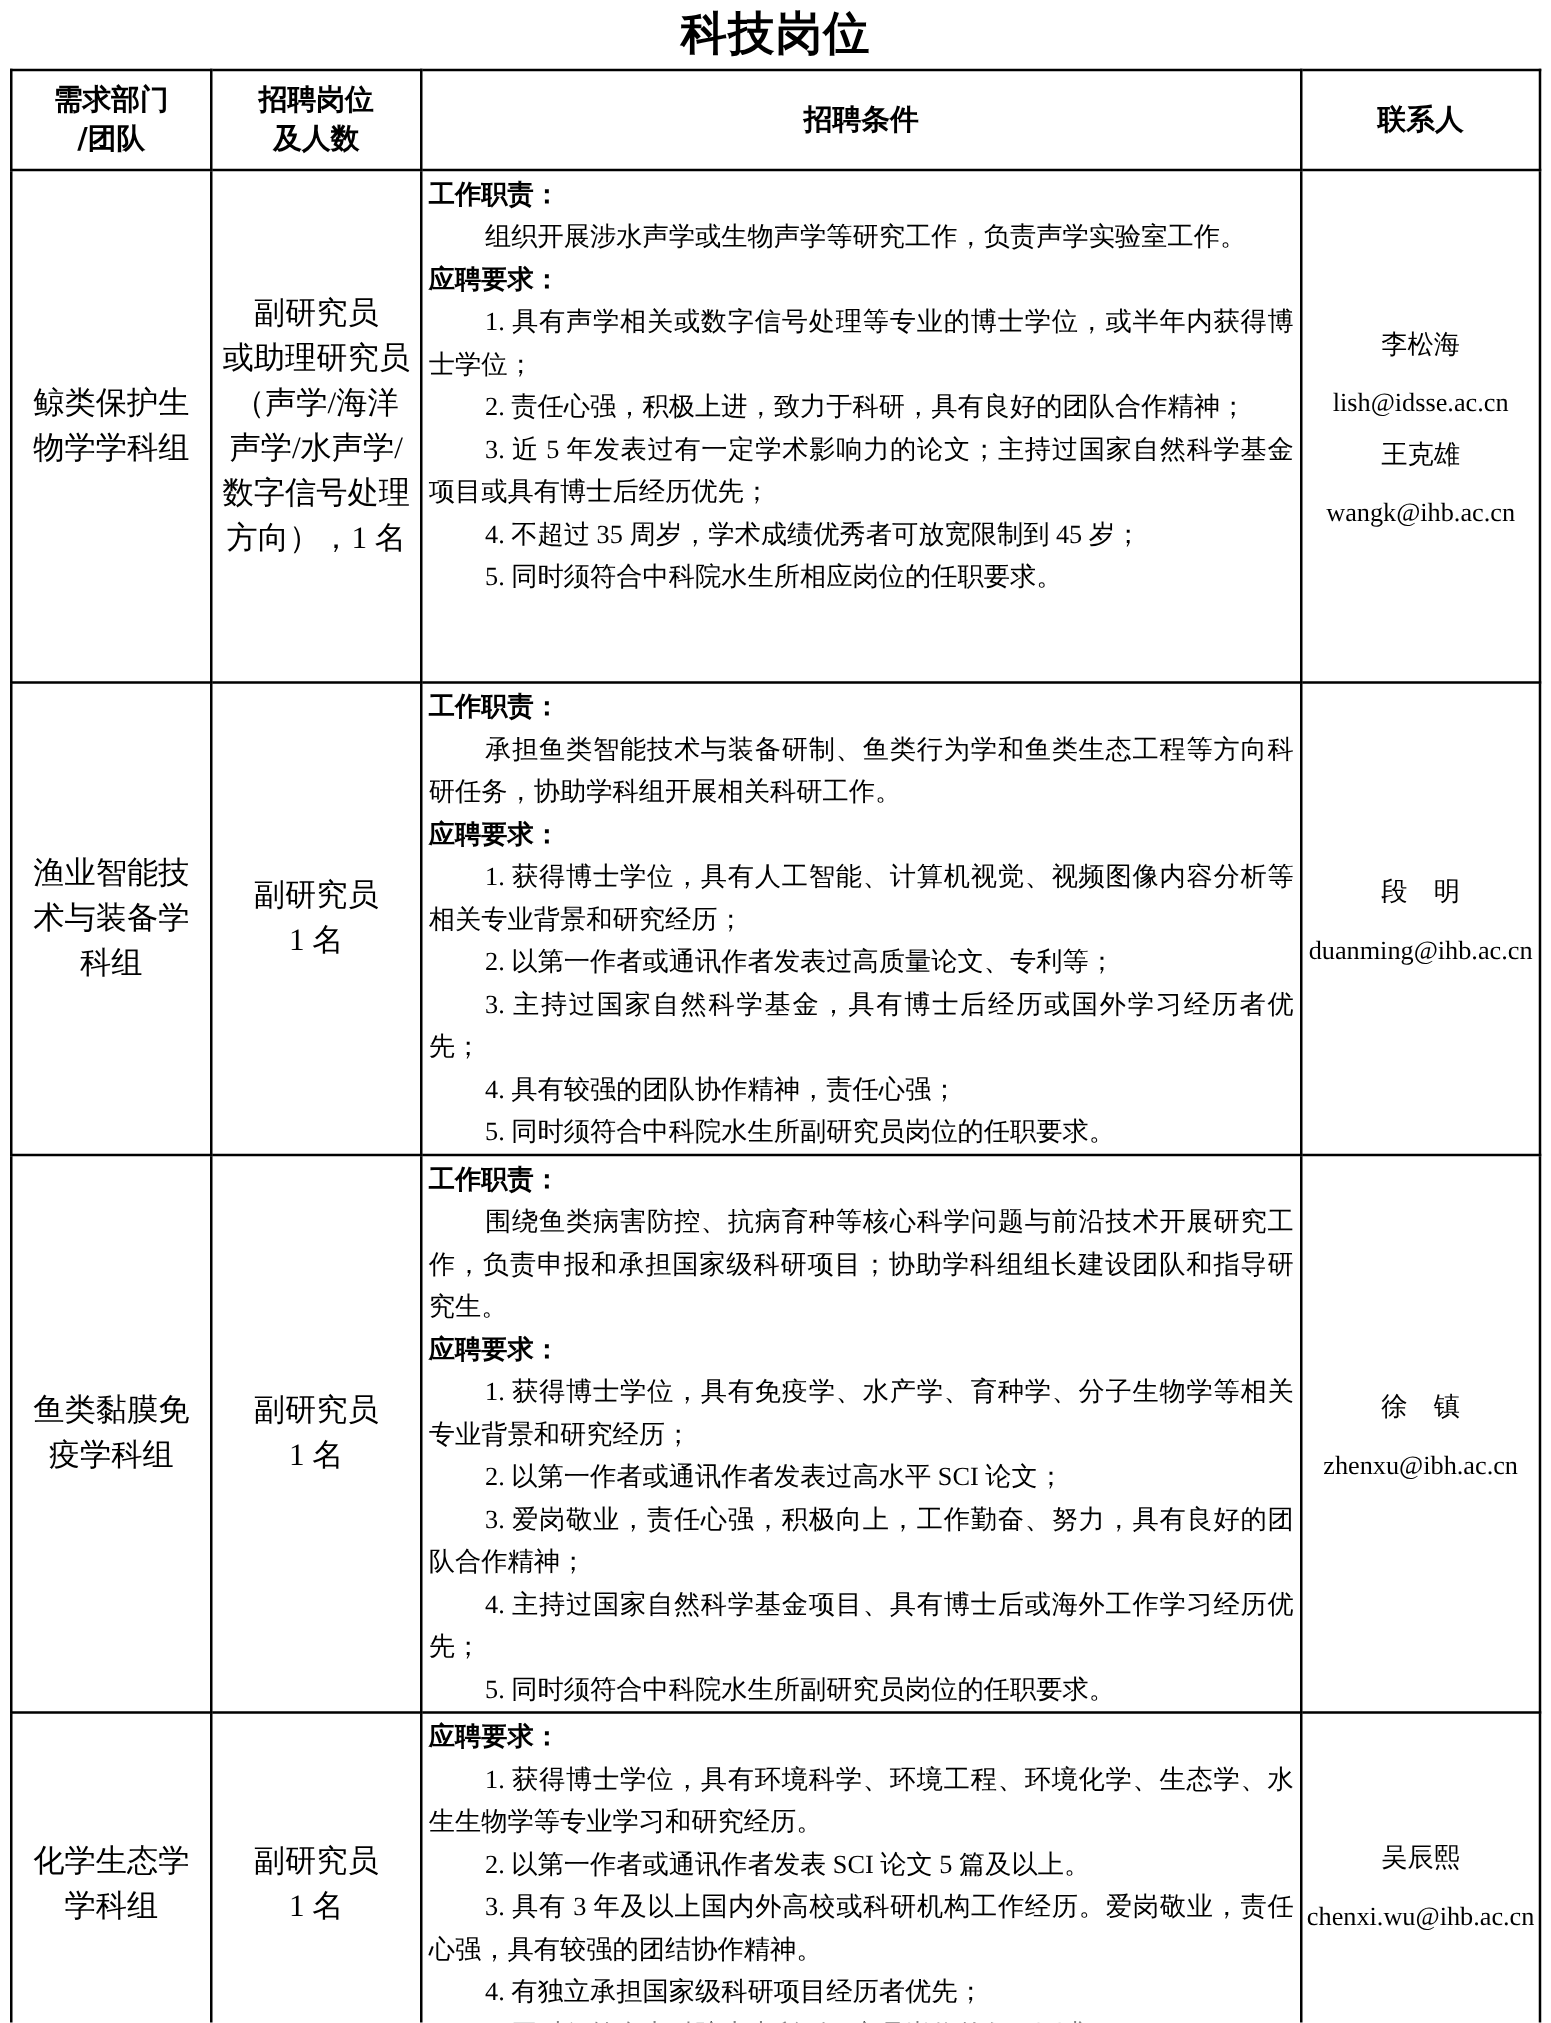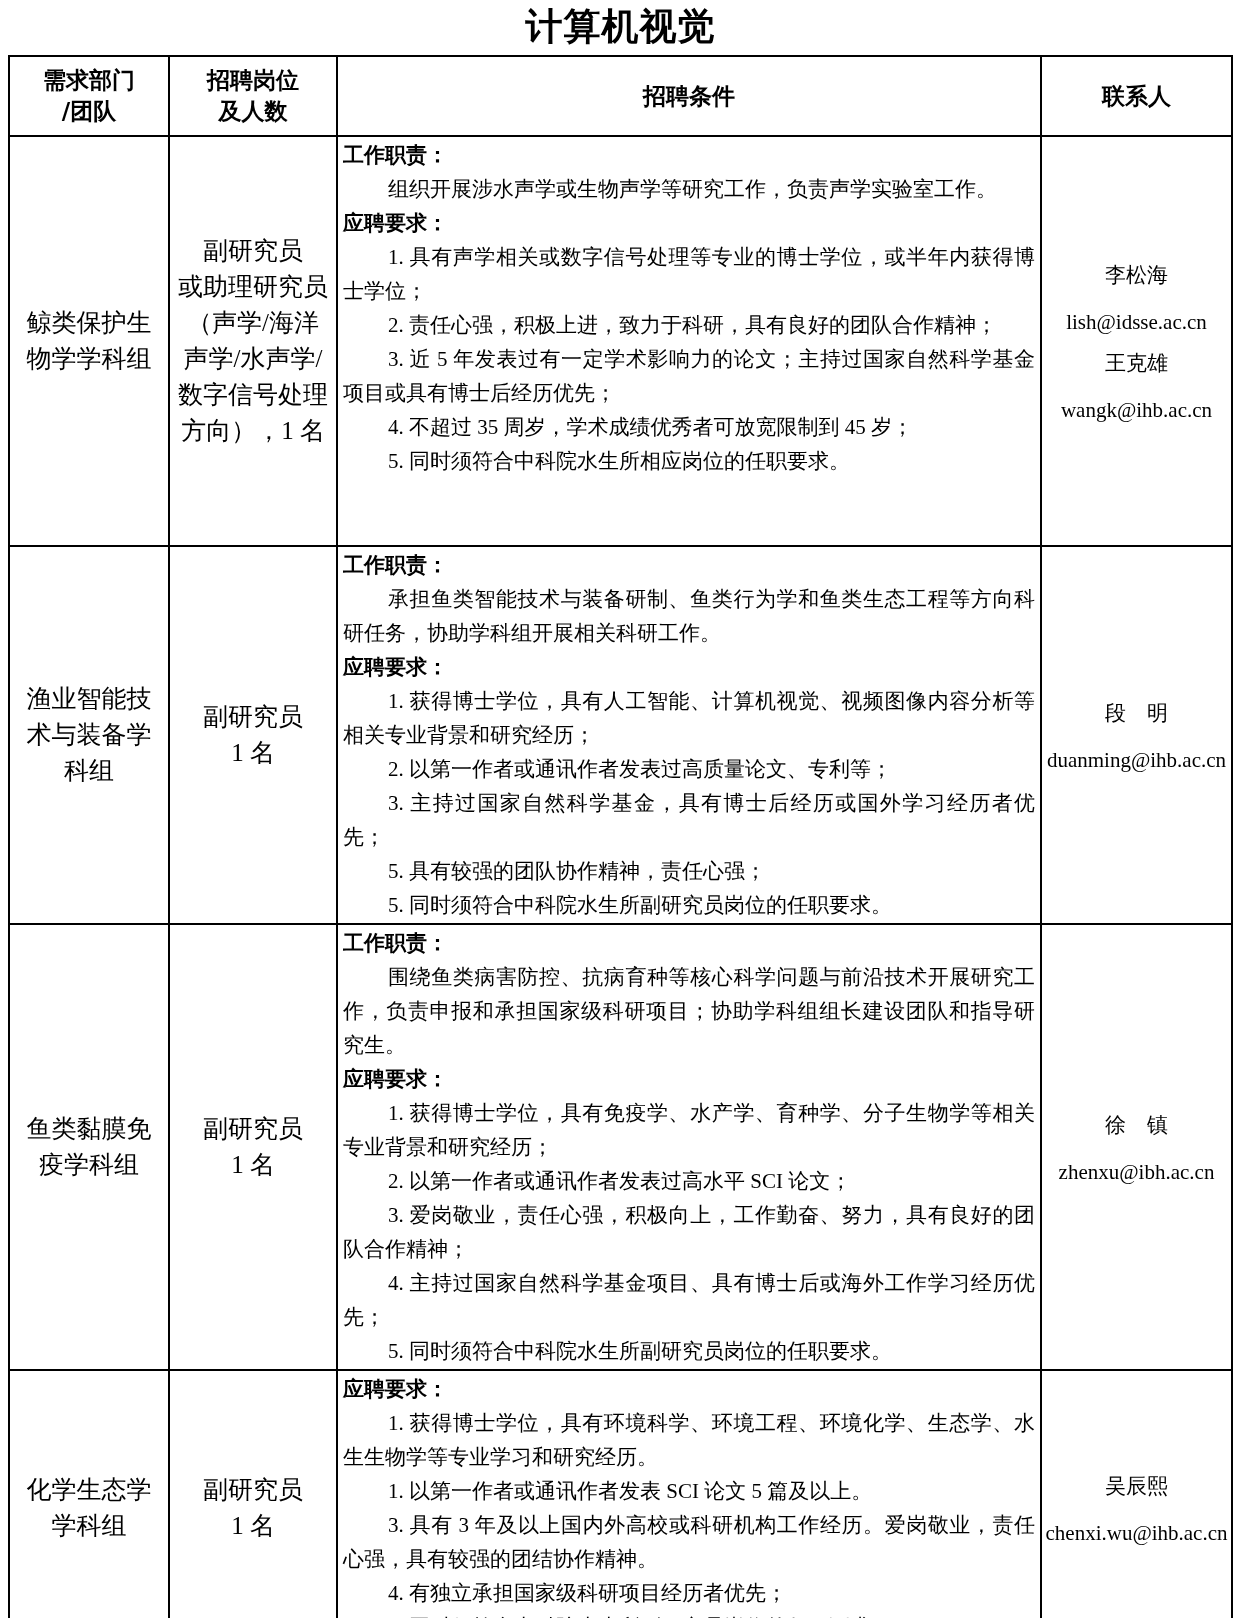--- a/index.html
+++ b/index.html
@@ -92,21 +92,21 @@
     font-size: 21px;
     line-height: 30px;
   }
   .contact-entry:last-child .cemail { margin-bottom: 0; }
 </style>
 </head>
 <body>
 
 <div class="page">
 
-  <h1 class="page-title">计算机视觉</h1>
+  <h1 class="page-title">科技岗位</h1>
 
   <table class="jobs">
     <colgroup>
       <col class="col-dept">
         <col class="col-pos">
         <col class="col-cond">
         <col class="col-contact">
     </colgroup>
     <tbody>
       <tr class="hdr">
@@ -156,21 +156,21 @@
           <div>副研究员</div>
           <div>1 名</div>
         </td>
         <td class="cond">
           <p class="label">工作职责：</p>
           <p class="para">承担鱼类智能技术与装备研制、鱼类行为学和鱼类生态工程等方向科研任务，协助学科组开展相关科研工作。</p>
           <p class="label">应聘要求：</p>
           <p class="para">1. 获得博士学位，具有人工智能、计算机视觉、视频图像内容分析等相关专业背景和研究经历；</p>
           <p class="para">2. 以第一作者或通讯作者发表过高质量论文、专利等；</p>
           <p class="para">3. 主持过国家自然科学基金，具有博士后经历或国外学习经历者优先；</p>
-          <p class="para">5. 具有较强的团队协作精神，责任心强；</p>
+          <p class="para">4. 具有较强的团队协作精神，责任心强；</p>
           <p class="para">5. 同时须符合中科院水生所副研究员岗位的任职要求。</p>
         </td>
         <td class="contact">
           <div class="contact-entry">
             <div class="cname">段　明</div>
             <div class="cemail">duanming@ihb.ac.cn</div>
           </div>
         </td>
       </tr>
 
@@ -200,21 +200,21 @@
 
       <tr class="r4">
         <td class="dept">化学生态学学科组</td>
         <td class="pos">
           <div>副研究员</div>
           <div>1 名</div>
         </td>
         <td class="cond">
           <p class="label">应聘要求：</p>
           <p class="para">1. 获得博士学位，具有环境科学、环境工程、环境化学、生态学、水生生物学等专业学习和研究经历。</p>
-          <p class="para">1. 以第一作者或通讯作者发表 SCI 论文 5 篇及以上。</p>
+          <p class="para">2. 以第一作者或通讯作者发表 SCI 论文 5 篇及以上。</p>
           <p class="para">3. 具有 3 年及以上国内外高校或科研机构工作经历。爱岗敬业，责任心强，具有较强的团结协作精神。</p>
           <p class="para">4. 有独立承担国家级科研项目经历者优先；</p>
           <p class="para">5. 同时须符合中科院水生所副研究员岗位的任职要求。</p>
         </td>
         <td class="contact">
           <div class="contact-entry">
             <div class="cname">吴辰熙</div>
             <div class="cemail">chenxi.wu@ihb.ac.cn</div>
           </div>
         </td>

